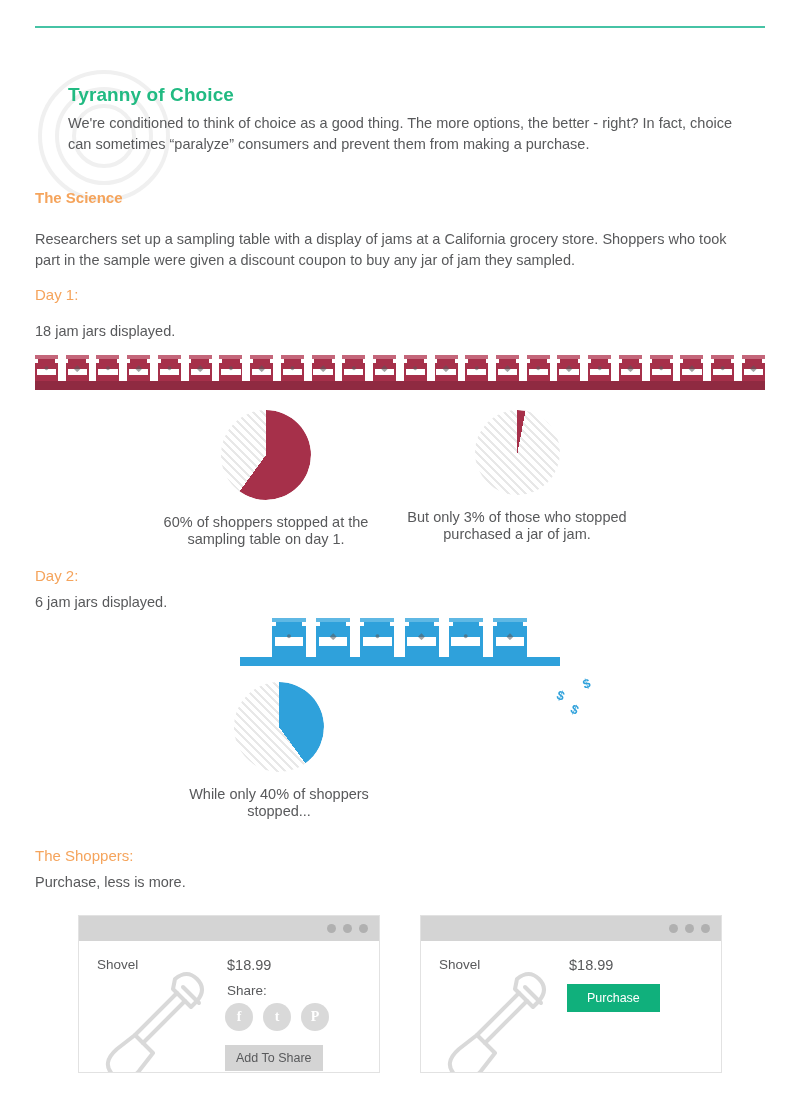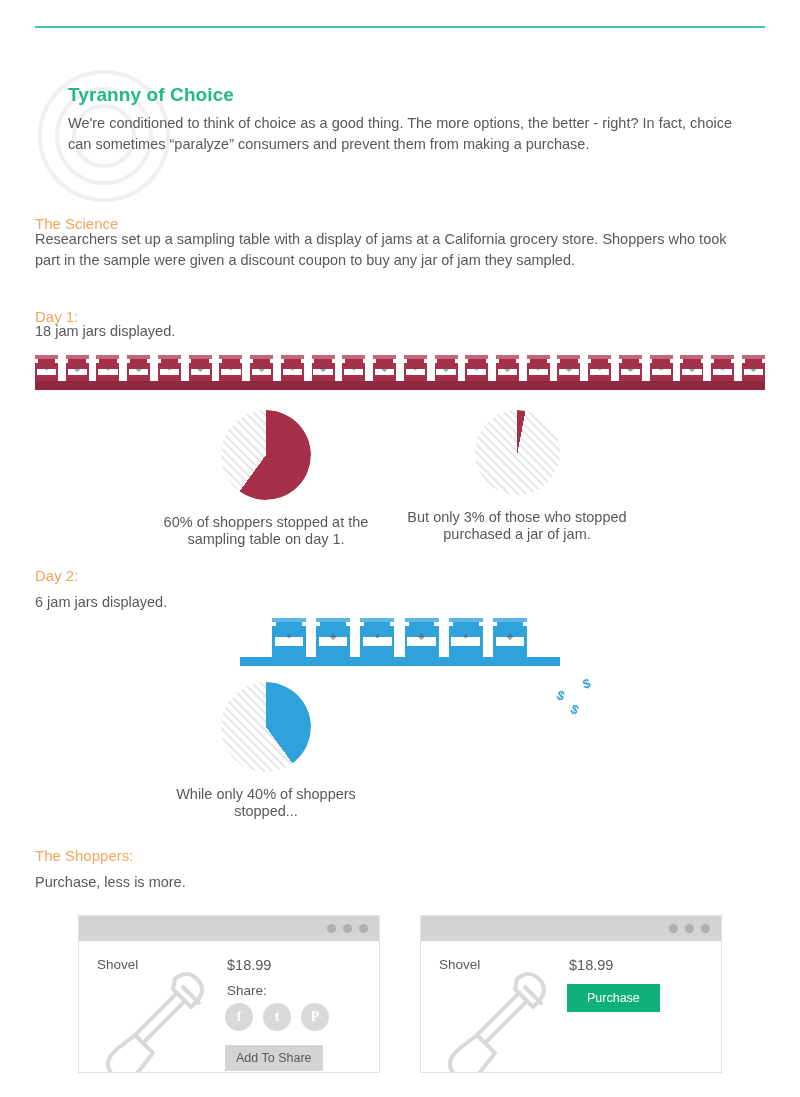--- a/index.html
+++ b/index.html
@@ -148,24 +148,24 @@
       <div class="ring r1"></div>
       <div class="ring r2"></div>
       <div class="ring r3"></div>
     </div>
     <div class="header-body">
       <h1 class="title">Tyranny of Choice</h1>
       <p class="lede">We're conditioned to think of choice as a good thing. The more options, the better - right? In fact, choice can sometimes “paralyze” consumers and prevent them from making a purchase.</p>
     </div>
   </div>
 
-  <h2 class="sec-head" style="left:35px; top:215px;">The Science</h2>
+  <h2 class="sec-head" style="left:35px; top:189px;font-weight:bold;">The Science</h2>
   <p class="sec-para" style="left:35px; top:229px; width:710px;">Researchers set up a sampling table with a display of jams at a California grocery store. Shoppers who took part in the sample were given a discount coupon to buy any jar of jam they sampled.</p>
 
-  <h2 class="sec-head" style="left:35px; top:308px;">Day 1:</h2>
+  <h2 class="sec-head" style="left:35px; top:286px;">Day 1:</h2>
   <p class="sec-para" style="left:35px; top:321px;">18 jam jars displayed.</p>
 
   <div class="shelf shelf-red" id="shelf-day1" style="left:35px; top:355px; width:730px; height:35px;">
     <div class="jars" style="width: 730px;">
         <div class="jar" style="width: 23px; height: 27px; margin-right: 7.73913px;">
           <div class="lid"></div>
           <div class="neck"></div>
           <div class="body">
             <div class="label"></div>
           </div>
@@ -425,21 +425,21 @@
           <div class="body">
             <div class="label"></div>
           </div>
           <span class="fruit">◆</span>
         </div>
       </div>
     <div class="board" style="width:320px;"></div>
   </div>
 
   <div class="pie-row" style="top:682px; height:150px;">
-    <div class="pie-cell" style="left:145px; width:242px;">
+    <div class="pie-cell" style="left:158px; width:242px;">
       <div class="pie" id="pie3" style="width:90px; height:90px;">
         <div class="slice" id="pie3slice" style="background: conic-gradient(rgb(47, 161, 219) 0deg, rgb(47, 161, 219) 144deg, transparent 144deg, transparent 360deg);"></div>
       </div>
       <div class="pie-cap">While only 40% of shoppers stopped...</div>
     </div>
     <div class="dollars" style="left:545px; top:-10px; width:70px; height:60px;">
       <span style="left:12px; top:16px; transform:rotate(20deg);">$</span>
       <span style="left:38px; top:4px; transform:rotate(-18deg);">$</span>
       <span style="left:26px; top:30px; transform:rotate(25deg);">$</span>
     </div>

